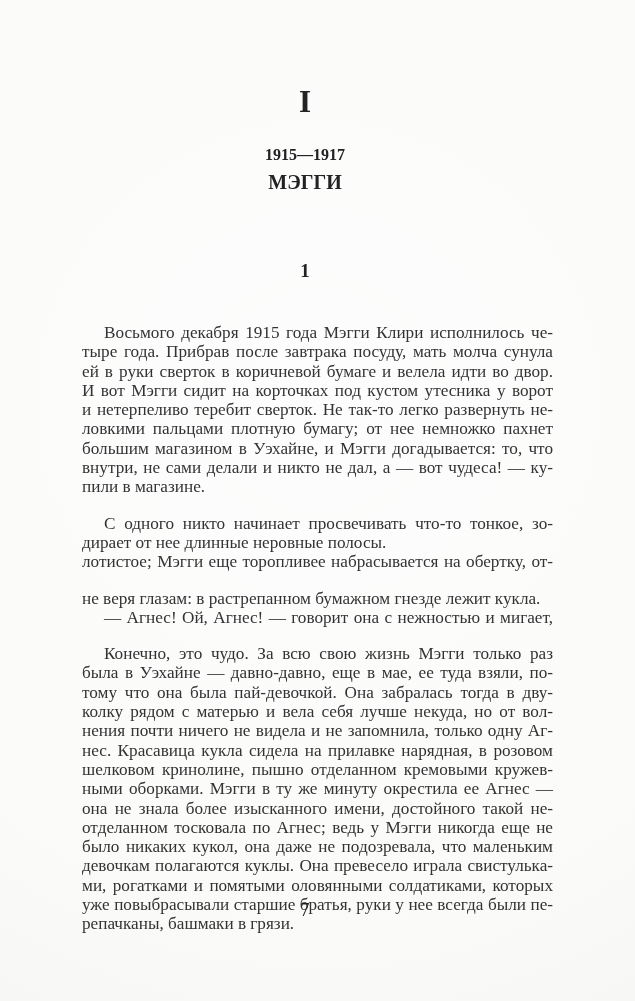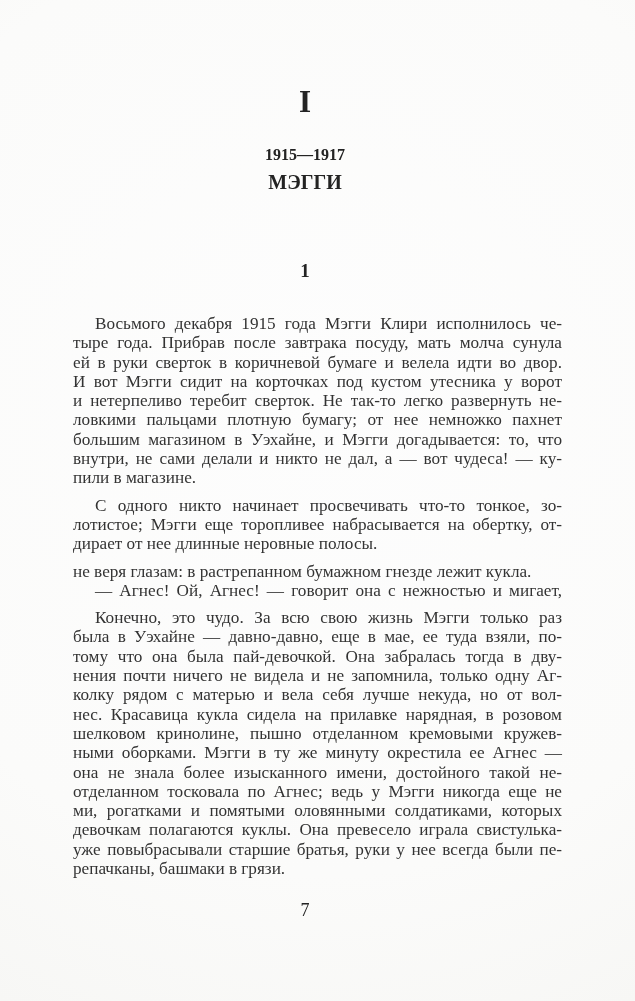--- a/index.html
+++ b/index.html
@@ -50,21 +50,21 @@
     line-height: 1.1;
   }
   .body-text {
     position: absolute;
     top: 306px;
     left: 65px;
     width: 505px;
     font-size: 17.2px;
     line-height: 19.3px;
   }
-  .paragraph { margin: 8px; }
+  .paragraph { margin: 17px; }
   .line {
     text-align: justify;
     text-align-last: justify;
     white-space: normal;
   }
   .line.first { text-indent: 22px; }
   .line.last { text-align-last: left; }
   .page-number {
     top: 900px;
     font-size: 18px;
@@ -92,40 +92,41 @@
         <div class="line">ей в руки сверток в коричневой бумаге и велела идти во двор.</div>
         <div class="line">И вот Мэгги сидит на корточках под кустом утесника у ворот</div>
         <div class="line">и нетерпеливо теребит сверток. Не так-то легко развернуть не-</div>
         <div class="line">ловкими пальцами плотную бумагу; от нее немножко пахнет</div>
         <div class="line">большим магазином в Уэхайне, и Мэгги догадывается: то, что</div>
         <div class="line">внутри, не сами делали и никто не дал, а — вот чудеса! — ку-</div>
         <div class="line last">пили в магазине.</div>
       </div>
       <div class="paragraph">
         <div class="line first">С одного никто начинает просвечивать что-то тонкое, зо-</div>
+        <div class="line last">дирает от нее длинные неровные полосы.</div>
         <div class="line">лотистое; Мэгги еще торопливее набрасывается на обертку, от-</div>
-        <div class="line last">дирает от нее длинные неровные полосы.</div>
       </div>
       <div class="paragraph">
         <div class="line last">не веря глазам: в растрепанном бумажном гнезде лежит кукла.</div>
         <div class="line first">— Агнес! Ой, Агнес! — говорит она с нежностью и мигает,</div>
       </div>
       <div class="paragraph">
         <div class="line first">Конечно, это чудо. За всю свою жизнь Мэгги только раз</div>
         <div class="line">была в Уэхайне — давно-давно, еще в мае, ее туда взяли, по-</div>
         <div class="line">тому что она была пай-девочкой. Она забралась тогда в дву-</div>
+        <div class="line">колку рядом с матерью и вела себя лучше некуда, но от вол-</div>
         <div class="line">нения почти ничего не видела и не запомнила, только одну Аг-</div>
-        <div class="line">колку рядом с матерью и вела себя лучше некуда, но от вол-</div>
         <div class="line">нес. Красавица кукла сидела на прилавке нарядная, в розовом</div>
         <div class="line">шелковом кринолине, пышно отделанном кремовыми кружев-</div>
         <div class="line">ными оборками. Мэгги в ту же минуту окрестила ее Агнес —</div>
         <div class="line">она не знала более изысканного имени, достойного такой не-</div>
         <div class="line">отделанном тосковала по Агнес; ведь у Мэгги никогда еще не</div>
+        <div class="line">было никаких кукол, она даже не подозревала, что маленьким</div>
+        <div class="line">девочкам полагаются куклы. Она превесело играла свистулька-</div>
         <div class="line">ми, рогатками и помятыми оловянными солдатиками, которых</div>
-        <div class="line">девочкам полагаются куклы. Она превесело играла свистулька-</div>
         <div class="line">уже повыбрасывали старшие братья, руки у нее всегда были пе-</div>
         <div class="line last">репачканы, башмаки в грязи.</div>
       </div>
     </main>
 
   <div class="centered-strip page-number" style="color: rgb(35, 35, 35);">7</div>
 
 </div>
 
 </body></html>

